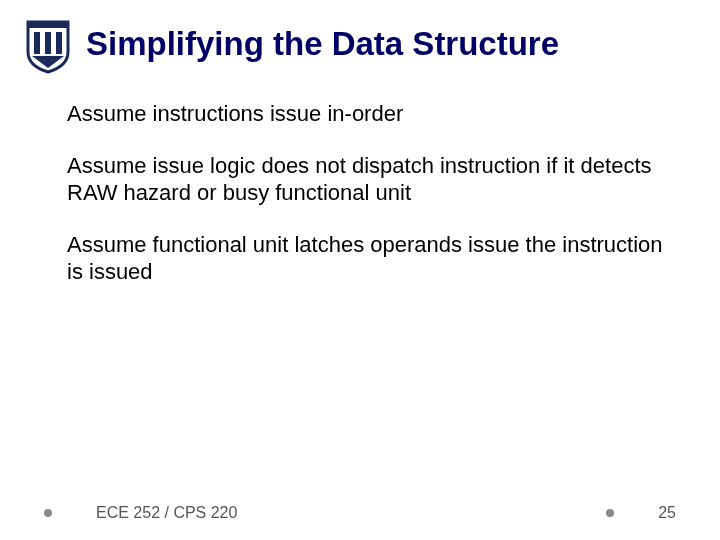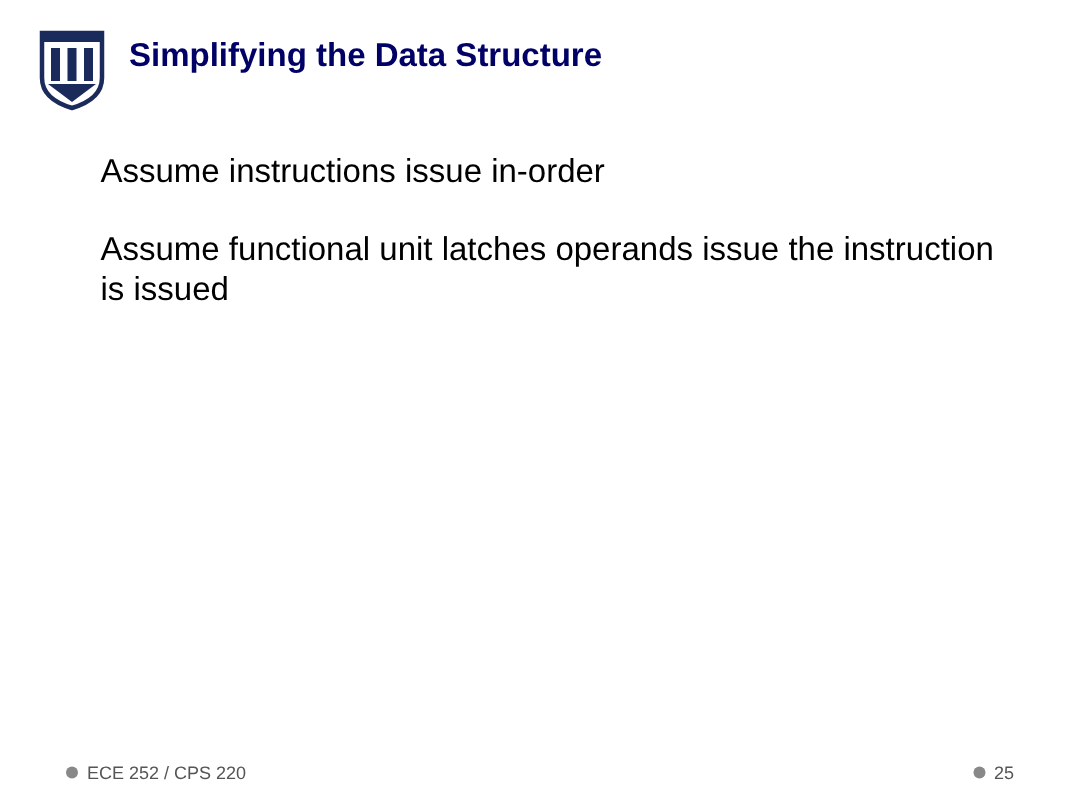--- a/index.html
+++ b/index.html
@@ -16,21 +16,21 @@
     align-items: flex-start;
     padding: 18px 20px 0 24px;
   }
   .logo {
     width: 48px;
     height: 56px;
     margin-right: 14px;
     flex-shrink: 0;
   }
   .title {
-    font-size: 22px;
+    font-size: 33px;
     font-weight: bold;
     color: #000066;
     line-height: 1.2;
     padding-top: 6px;
   }
   .content {
     padding: 26px 44px 0 67px;
   }
   .paragraph {
     font-size: 22px;
@@ -44,22 +44,23 @@
     left: 0;
     right: 0;
     display: flex;
     justify-content: space-between;
     align-items: center;
     padding: 0 44px;
   }
   .footer-item {
     display: flex;
     align-items: center;
-    font-size: 12px;
+    font-size: 16px;
     color: #555555;
+    gap: 38px;
   }
   .bullet {
     width: 8px;
     height: 8px;
     border-radius: 50%;
     background: #888888;
     margin-right: 6px;
     display: inline-block;
   }
 </style>
@@ -75,20 +76,21 @@
       <rect x="21" y="14" width="6" height="22" fill="#1a2a5a"></rect>
       <rect x="32" y="14" width="6" height="22" fill="#1a2a5a"></rect>
       <path d="M8 38 L40 38 L24 50 Z" fill="#1a2a5a"></path>
     </svg>
   </div>
   <h1 class="title">Simplifying the Data Structure</h1>
 </div>
 
 <div class="content">
   <p class="paragraph">Assume instructions issue in-order</p>
+  <p class="paragraph">Assume issue logic does not dispatch instruction if  it detects RAW hazard or busy functional unit</p>
   <p class="paragraph">Assume functional unit latches operands issue the instruction is issued</p>
 </div>
 
 <div class="footer">
   <div class="footer-item">
     <span class="bullet"></span>
     <span>ECE 252 / CPS 220</span>
   </div>
   <div class="footer-item">
     <span class="bullet"></span>

